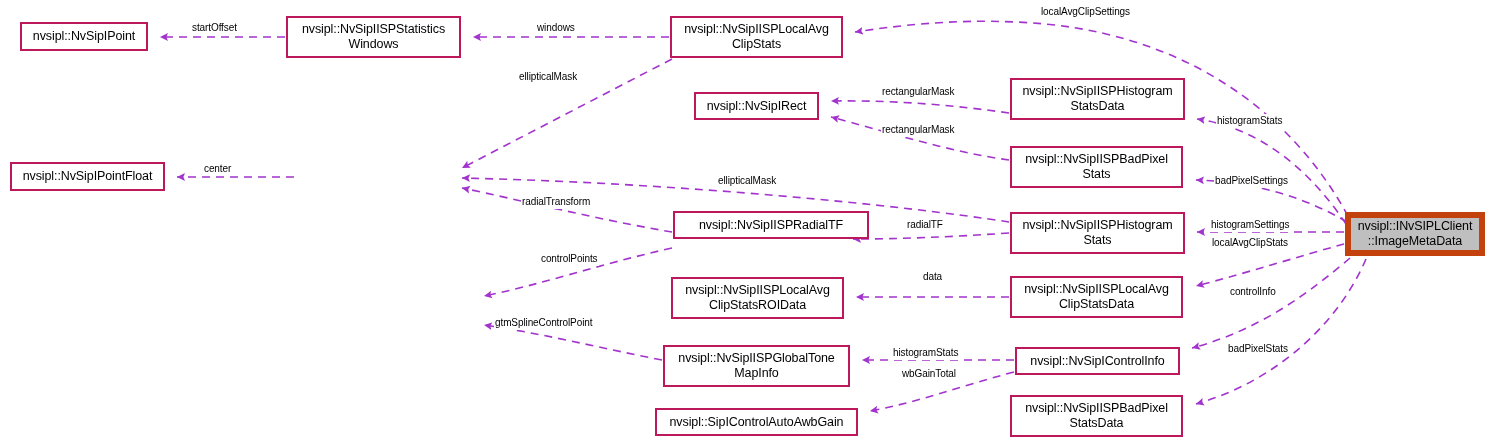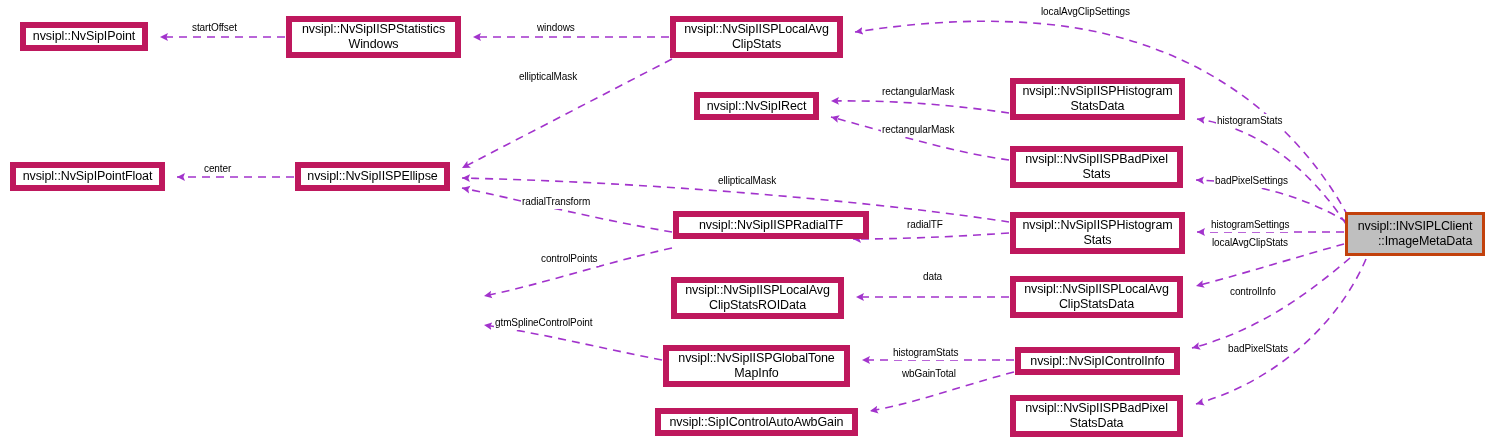--- a/index.html
+++ b/index.html
@@ -18,37 +18,36 @@
   #edge-layer {
     position: absolute;
     left: 0;
     top: 0;
     width: 1491px;
     height: 447px;
   }
   .node {
     position: absolute;
     box-sizing: border-box;
-    border: 6px solid #be185d;
+    border: 2px solid #be185d;
     background: #ffffff;
     color: #000000;
     font-size: 12.5px;
     line-height: 15px;
     display: flex;
     align-items: center;
     justify-content: center;
     text-align: center;
     white-space: pre-line;
     letter-spacing: -0.1px;
     z-index: 3;
   }
   .node.highlight {
     background: #bfbfbf;
-    border: 3px solid #c2410c;
-    text-align: right;
+    border: 6px solid #c2410c;
   }
   .edge-label {
     position: absolute;
     font-size: 10px;
     line-height: 14px;
     color: #000000;
     background: #ffffff;
     white-space: nowrap;
     z-index: 2;
     letter-spacing: -0.1px;
@@ -116,21 +115,20 @@
   <div class="node" style="left:286px; top:16px;  width:175px; height:42px;">nvsipl::NvSipIISPStatistics
 Windows</div>
   <div class="node" style="left:670px; top:16px;  width:173px; height:42px;">nvsipl::NvSipIISPLocalAvg
 ClipStats</div>
   <div class="node" style="left:1010px;top:78px;  width:175px; height:42px;">nvsipl::NvSipIISPHistogram
 StatsData</div>
   <div class="node" style="left:694px; top:92px;  width:125px; height:28px;">nvsipl::NvSipIRect</div>
   <div class="node" style="left:1010px;top:146px; width:173px; height:42px;">nvsipl::NvSipIISPBadPixel
 Stats</div>
   <div class="node" style="left:10px;  top:162px; width:155px; height:29px;">nvsipl::NvSipIPointFloat</div>
-  <div class="node" style="left:295px; top:162px; width:155px; height:29px;">nvsipl::NvSipIISPEllipse</div>
   <div class="node" style="left:1010px;top:212px; width:175px; height:42px;">nvsipl::NvSipIISPHistogram
 Stats</div>
   <div class="node highlight" style="left:1345px;top:212px; width:140px; height:44px;">nvsipl::INvSIPLClient
 ::ImageMetaData</div>
   <div class="node" style="left:673px; top:211px; width:196px; height:28px;">nvsipl::NvSipIISPRadialTF</div>
   <div class="node" style="left:1010px;top:276px; width:173px; height:42px;">nvsipl::NvSipIISPLocalAvg
 ClipStatsData</div>
   <div class="node" style="left:671px; top:277px; width:173px; height:42px;">nvsipl::NvSipIISPLocalAvg
 ClipStatsROIData</div>
   <div class="node" style="left:1015px;top:347px; width:165px; height:28px;">nvsipl::NvSipIControlInfo</div>

